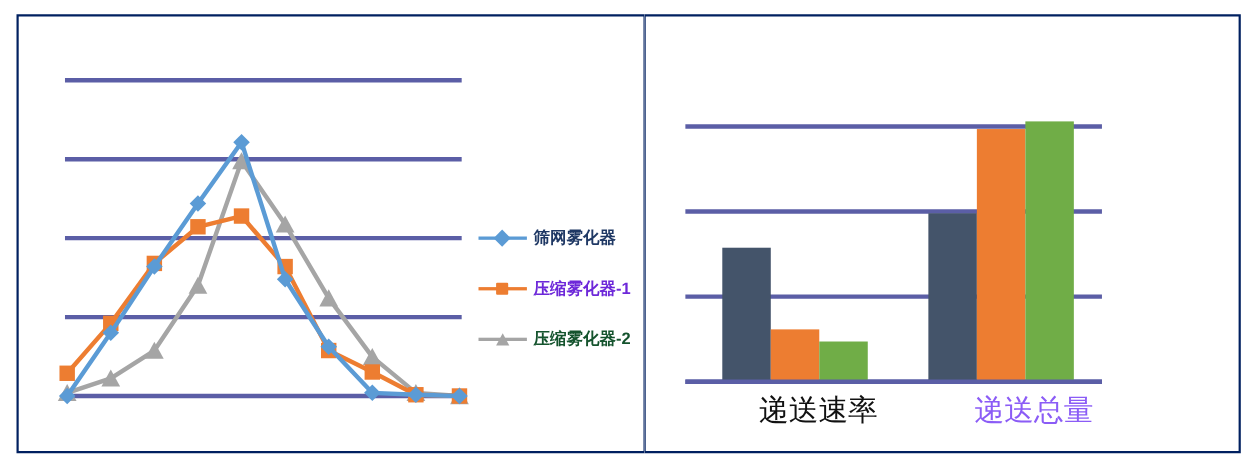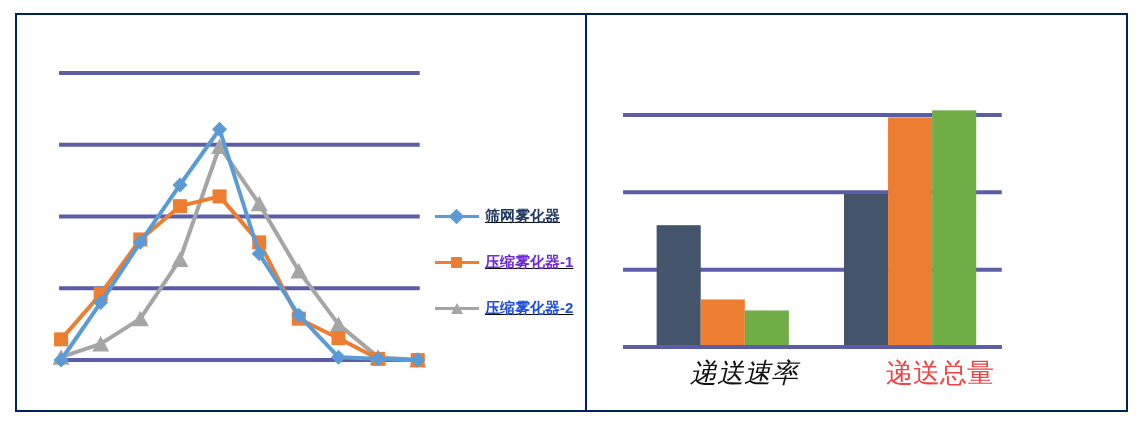--- a/index.html
+++ b/index.html
@@ -14,21 +14,21 @@
 
   .plot-svg{position:absolute;left:0;top:0;width:100%;height:100%;
             display:block;overflow:visible;}
 
   .legend{position:absolute;}
   .legend-row{display:flex;align-items:center;}
   .legend-label{color:#1F3864;white-space:nowrap;}
 
   
   #legend-left{left:418px;top:178px;width:150px;}
-  #legend-left .legend-row{height:46px;text-decoration:underline;}
+  #legend-left .legend-row{height:46px;}
   #legend-left .legend-label{font-size:15px;font-weight:bold;letter-spacing:0px;}
   .lg-line{position:relative;width:44px;height:14px;margin-right:6px;flex:0 0 44px;}
   .lg-line .bar{position:absolute;left:0;top:6px;width:44px;height:3px;}
   .lg-line .mk{position:absolute;left:16px;top:2px;width:11px;height:11px;}
   .mk.diamond{transform:rotate(45deg);}
   .mk.square{border-radius:1px;}
   .mk.tri{width:0;height:0;left:16px;top:2px;background:none!important;
           border-left:6px solid transparent;border-right:6px solid transparent;}
 
   .cat-label{position:absolute;color:#111111;font-size:27px;
@@ -103,21 +103,21 @@
           <span class="bar" style="background: rgb(237, 125, 49);"></span>
           <span class="mk square" style="background: rgb(237, 125, 49);"></span>
         </span>
         <span class="legend-label" style="color: #6d28d9;">压缩雾化器-1</span>
       </div>
       <div class="legend-row">
         <span class="lg-line">
           <span class="bar" style="background: rgb(165, 165, 165);"></span>
           <span class="mk tri" style="border-bottom: 11px solid rgb(165, 165, 165);"></span>
         </span>
-        <span class="legend-label" style="color: #1d4ed8;">压缩雾化器-2</span>
+        <span class="legend-label" style="color: #14532d;">压缩雾化器-2</span>
       </div>
     </div>
   </div>
 
   <div class="panel" id="panel-right" style="border-color: rgb(0, 32, 96);">
     <svg class="plot-svg" id="svg-right" viewBox="0 0 538 395" preserveAspectRatio="none">
         <g>
           <line x1="36" y1="100" x2="414" y2="100" stroke="#5B5EA6" stroke-width="4"></line>
           <line x1="36" y1="177.33333333333331" x2="414" y2="177.33333333333331" stroke="#5B5EA6" stroke-width="4"></line>
           <line x1="36" y1="254.66666666666666" x2="414" y2="254.66666666666666" stroke="#5B5EA6" stroke-width="4"></line>
@@ -129,18 +129,18 @@
           <rect x="157.5" y="295.46" width="44" height="36.54000000000002" fill="#70AD47"></rect>
         </g>
         <g>
           <rect x="256.5" y="178.88" width="44" height="153.12" fill="#44546A"></rect>
           <rect x="300.5" y="102.32" width="44" height="229.68" fill="#ED7D31"></rect>
           <rect x="344.5" y="95.35999999999999" width="44" height="236.64000000000001" fill="#70AD47"></rect>
         </g>
         <line x1="36" y1="332" x2="414" y2="332" stroke="#5B5EA6" stroke-width="4"></line>
       </svg>
 
-    <div class="cat-label" id="cat-0" style="left: 62px; top: 340px; width: 190px; color: rgb(17, 17, 17); font-style: italic;">递送速率</div>
-    <div class="cat-label" id="cat-1" style="left: 258px; top: 340px; width: 190px; color: #ef4444;">递送总量</div>
+    <div class="cat-label" id="cat-0" style="left: 62px; top: 340px; width: 190px; color: rgb(17, 17, 17);">递送速率</div>
+    <div class="cat-label" id="cat-1" style="left: 258px; top: 340px; width: 190px; color: #8b5cf6;">递送总量</div>
 
   </div>
 
 </div>
 
 </body></html>

